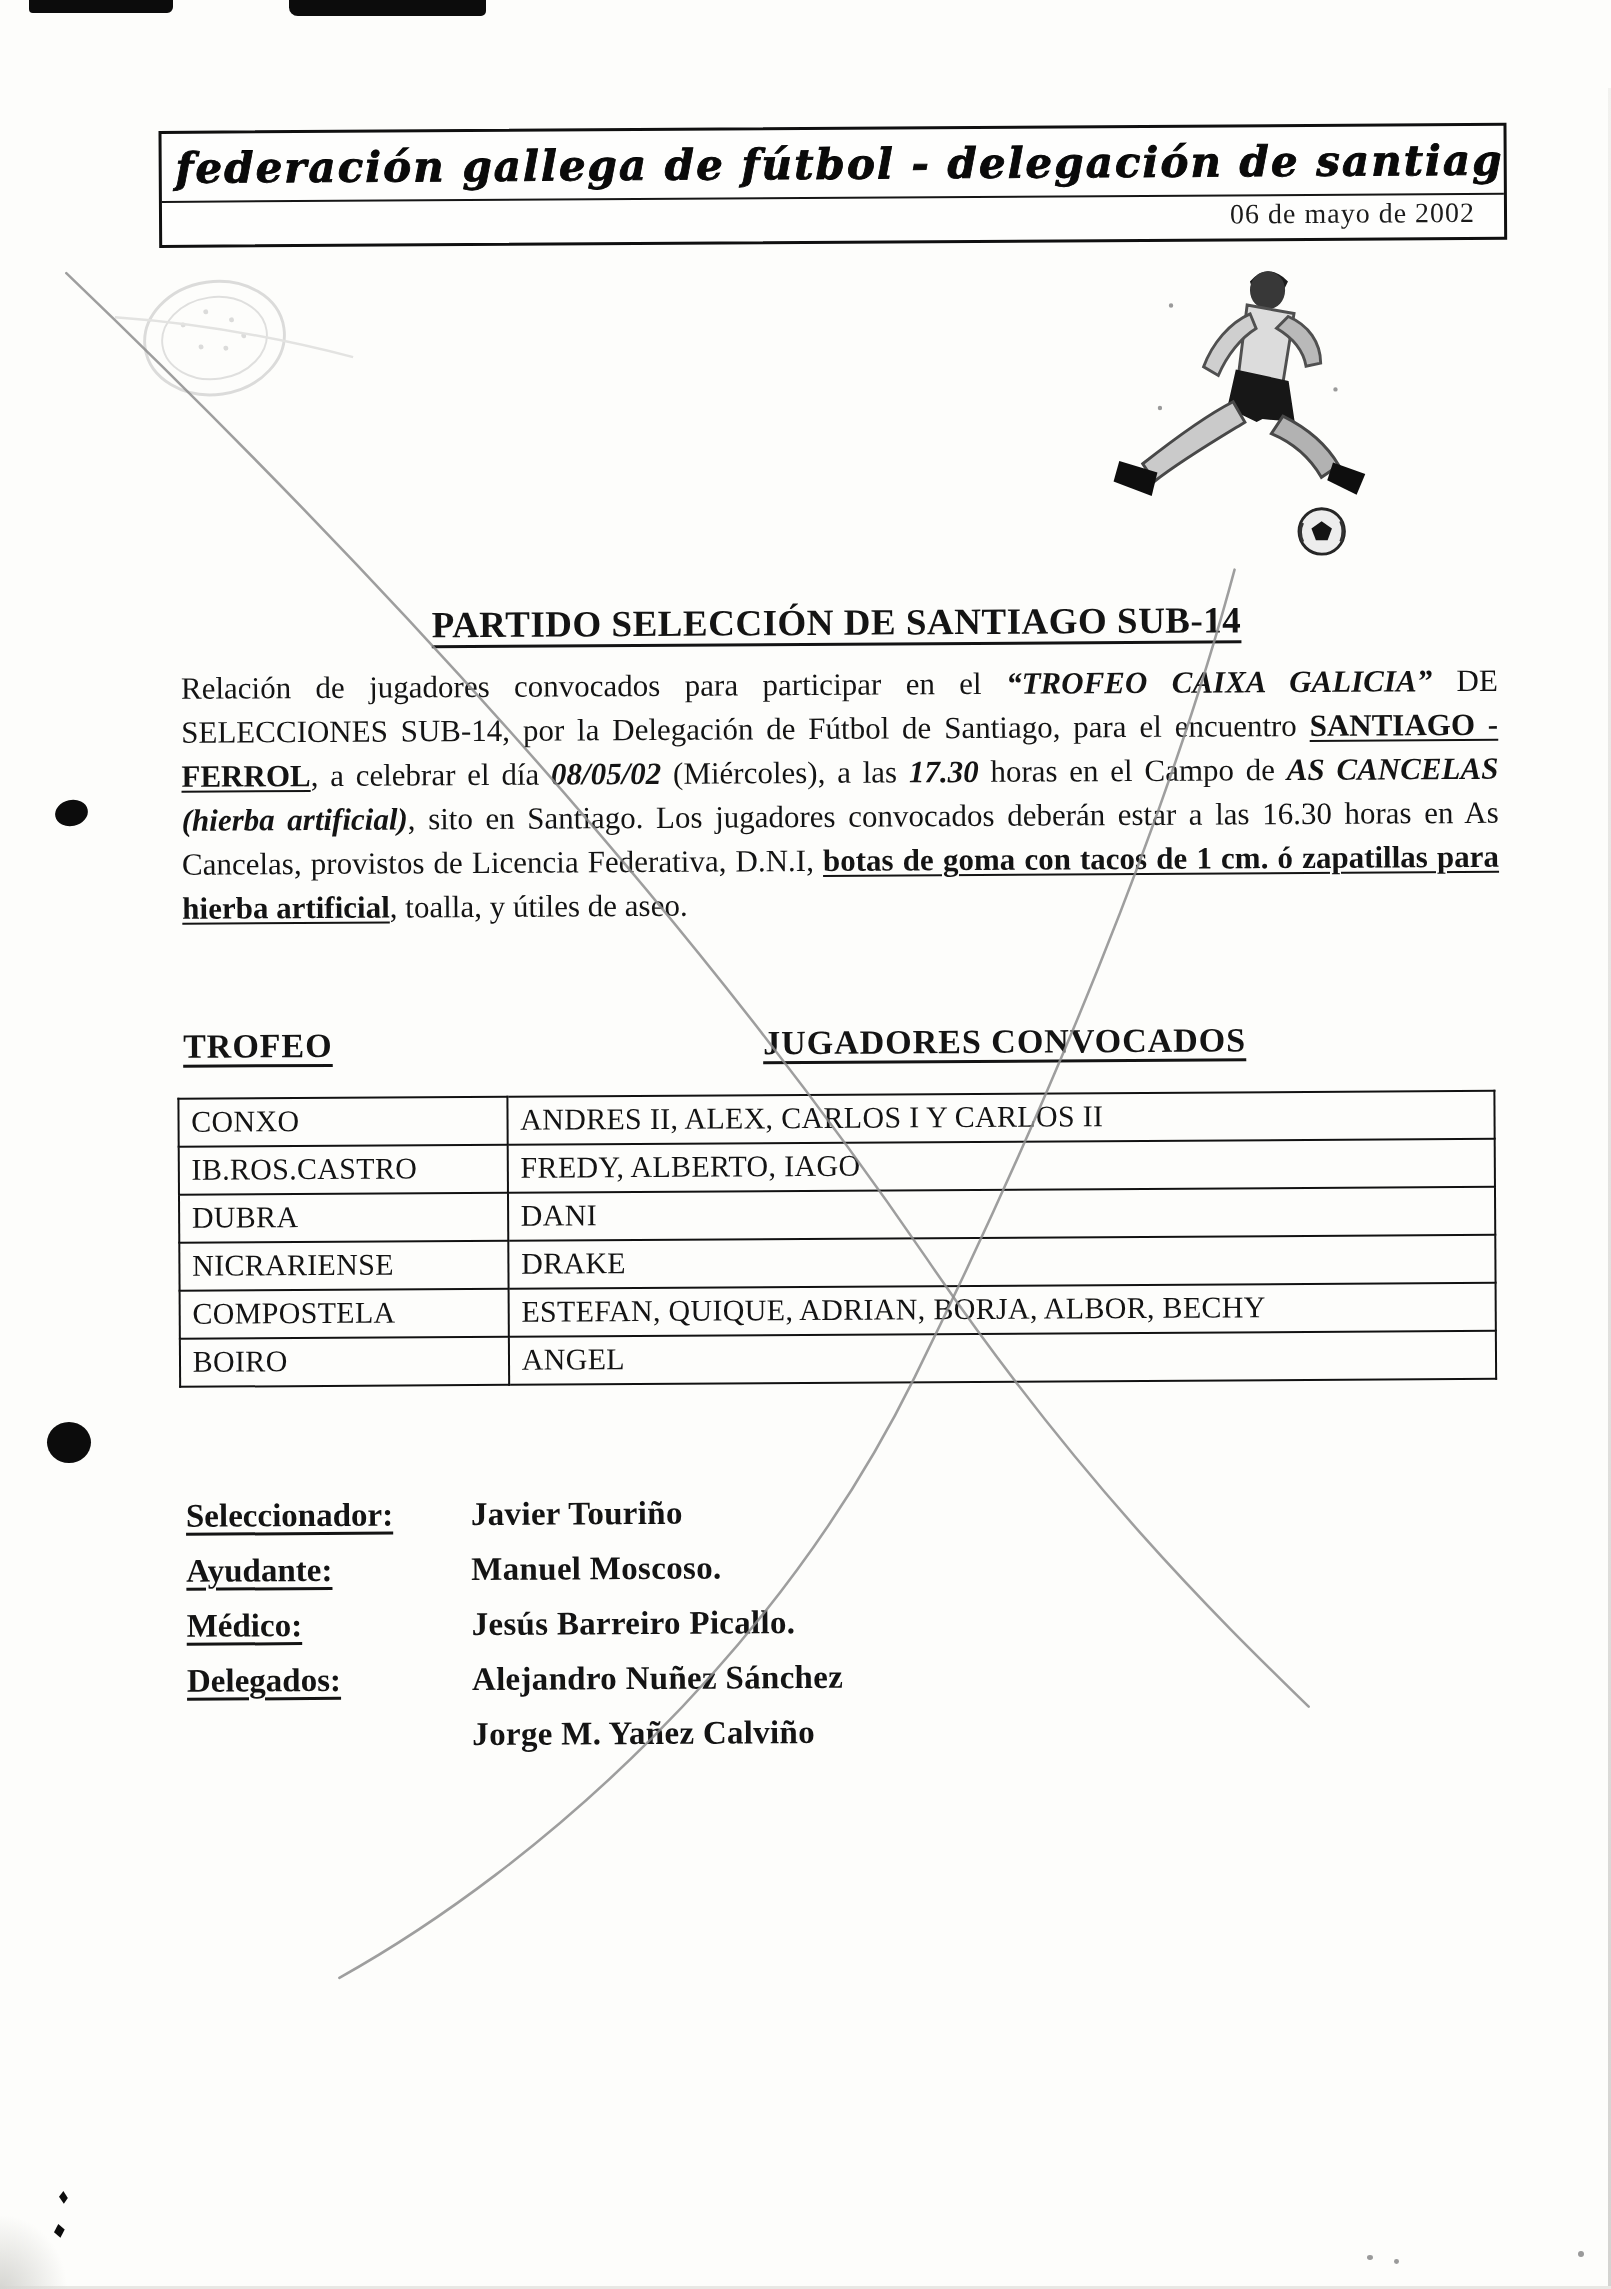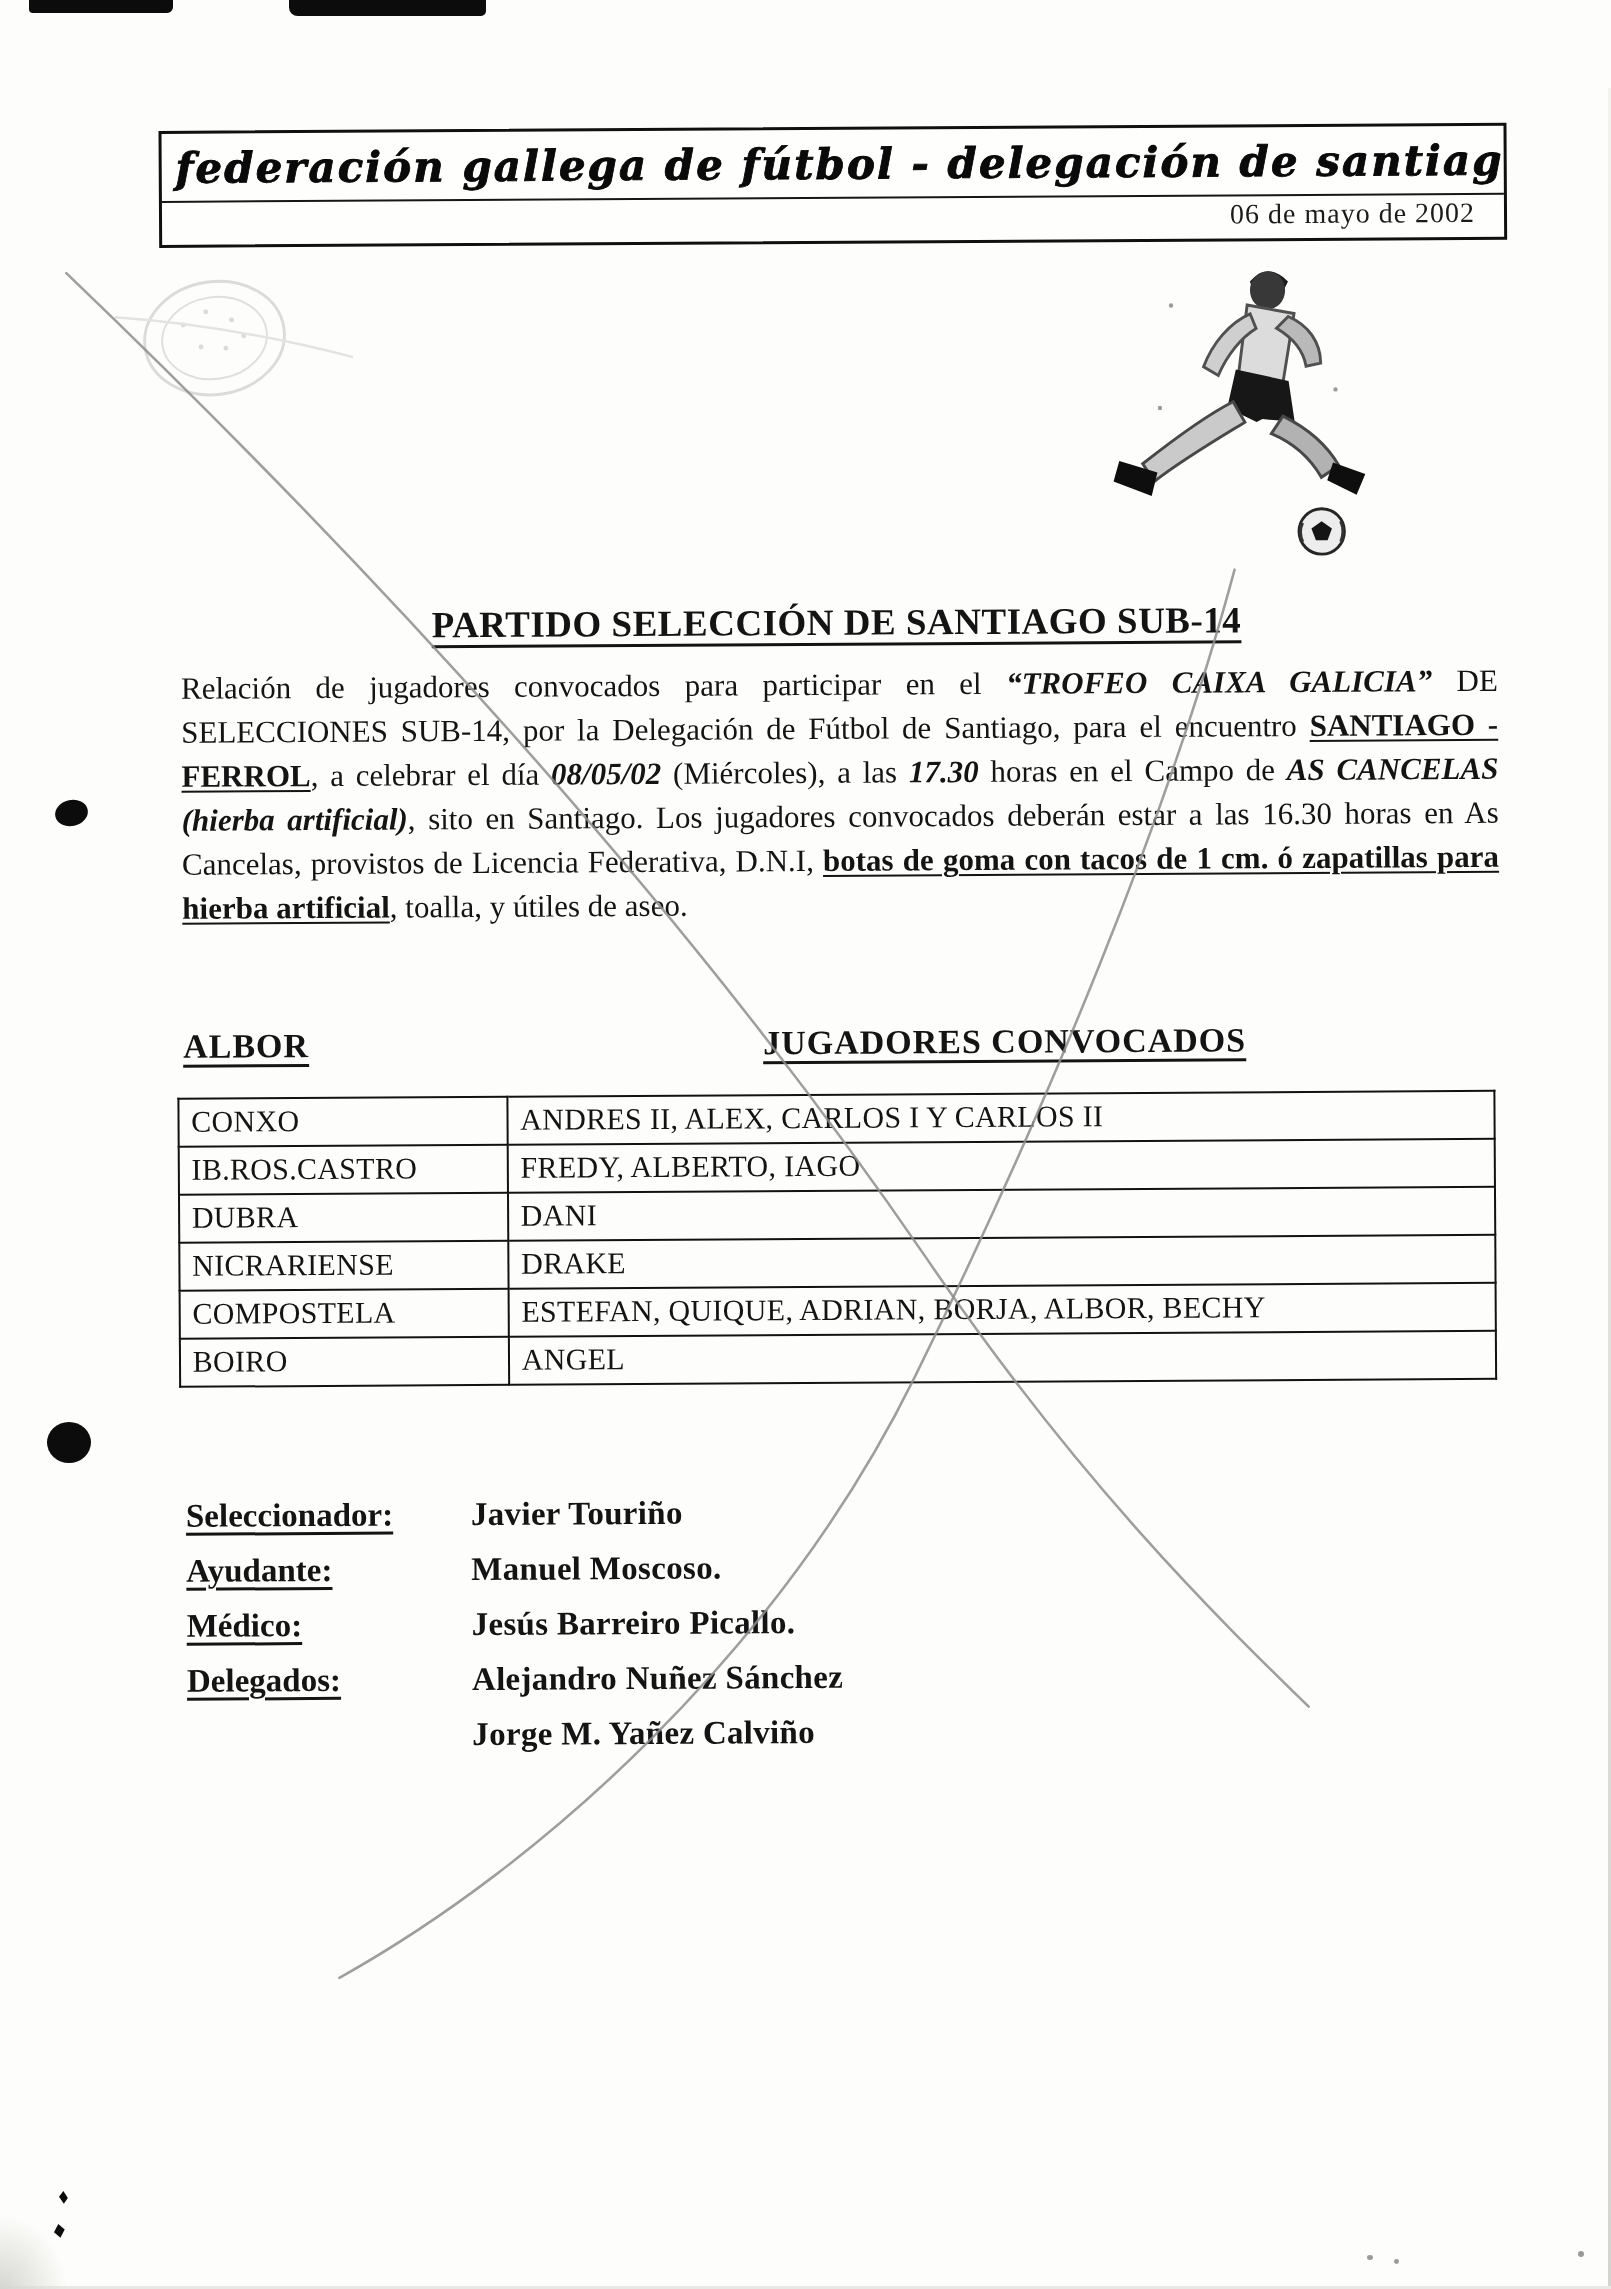--- a/index.html
+++ b/index.html
@@ -132,21 +132,21 @@
         <path d="M172 182 L179 187 L176 195 L168 195 L165 187 Z" fill="#141414"></path>
         <path d="M159 183 Q 156 189 159 196" stroke="#333333" stroke-width="2" fill="none"></path>
         <path d="M185 182 Q 188 189 185 196" stroke="#333333" stroke-width="2" fill="none"></path>
       </g>
     </svg>
 
     <h1 class="doc-title">PARTIDO SELECCIÓN DE SANTIAGO SUB-14</h1>
 
     <p class="intro"><span class="seg-n">Relación de jugadores convocados para participar en el </span><span class="seg-bi">“TROFEO CAIXA GALICIA”</span><span class="seg-n"> DE SELECCIONES SUB-14, por la Delegación de Fútbol de Santiago, para el encuentro </span><span class="seg-bu">SANTIAGO - FERROL</span><span class="seg-n">, a celebrar el día </span><span class="seg-bi">08/05/02</span><span class="seg-n"> (Miércoles), a las </span><span class="seg-bi">17.30</span><span class="seg-n"> horas en el Campo de </span><span class="seg-bi">AS CANCELAS (hierba artificial)</span><span class="seg-n">, sito en Santiago. Los jugadores convocados deberán estar a las 16.30 horas en As Cancelas, provistos de Licencia Federativa, D.N.I, </span><span class="seg-bu">botas de goma con tacos de 1 cm. ó zapatillas para hierba artificial</span><span class="seg-n">, toalla, y útiles de aseo.</span></p>
 
-    <span class="col-h col-h-clubs">ALBOR</span>
+    <span class="col-h col-h-clubs">TROFEO</span>
     <span class="col-h col-h-players">JUGADORES CONVOCADOS</span>
 
     <table class="squad">
       <tbody>
         <tr>
           <td class="club">CONXO</td>
           <td class="players">ANDRES II, ALEX, CARLOS I Y CARLOS II</td>
         </tr>
         <tr>
           <td class="club">IB.ROS.CASTRO</td>

